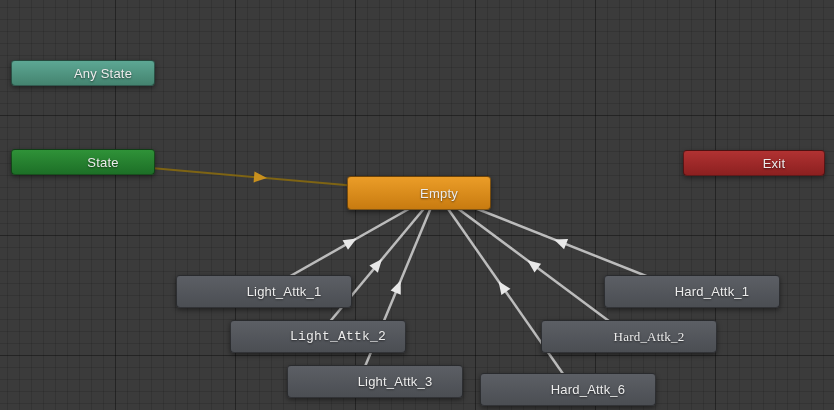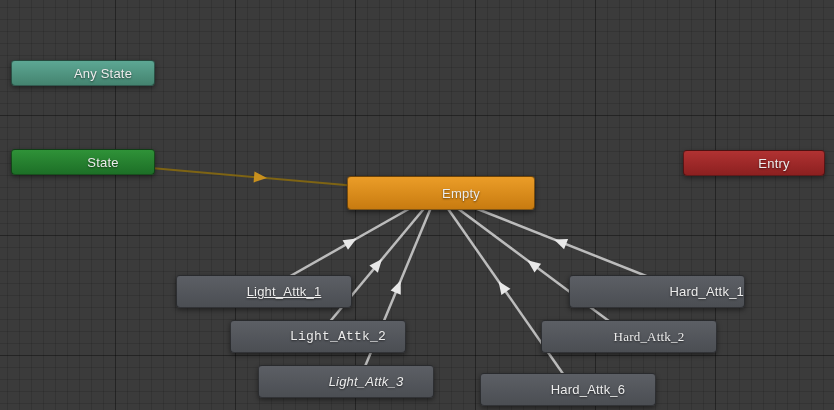--- a/index.html
+++ b/index.html
@@ -69,37 +69,37 @@
       <polygon points="-6,-5.5 7,0 -6,5.5" fill="#e8e8e8" transform="translate(560.5,242) rotate(-158.35874601410552)"></polygon>
     </svg>
   <div id="nodes">
       <div class="node node-any-state" style="left: 11px; top: 60px; width: 144px; height: 26px; background: linear-gradient(rgb(93, 167, 148), rgb(68, 131, 111));">
         <span>Any State</span>
       </div>
       <div class="node node-entry" style="left: 11px; top: 149px; width: 144px; height: 26px; background: linear-gradient(rgb(47, 146, 56), rgb(29, 111, 39));">
         <span>State</span>
       </div>
       <div class="node node-exit" style="left: 683px; top: 150px; width: 142px; height: 26px; background: linear-gradient(rgb(177, 50, 50), rgb(140, 32, 32));">
-        <span>Entry</span>
+        <span>Exit</span>
       </div>
-      <div class="node node-default-state" style="left: 347px; top: 176px; width: 188px; height: 34px; background: linear-gradient(rgb(235, 157, 40), rgb(200, 123, 16)); text-align: center;">
+      <div class="node node-default-state" style="left: 347px; top: 176px; width: 144px; height: 34px; background: linear-gradient(rgb(235, 157, 40), rgb(200, 123, 16)); text-align: center;">
         <span>Empty</span>
       </div>
-      <div class="node node-state" style="left: 176px; top: 275px; width: 176px; height: 33px; background: linear-gradient(rgb(92, 95, 101), rgb(75, 78, 83)); text-decoration: underline;">
+      <div class="node node-state" style="left: 176px; top: 275px; width: 176px; height: 33px; background: linear-gradient(rgb(92, 95, 101), rgb(75, 78, 83));">
         <span>Light_Attk_1</span>
       </div>
       <div class="node node-state" style="left: 230px; top: 320px; width: 176px; height: 33px; background: linear-gradient(rgb(92, 95, 101), rgb(75, 78, 83)); font-family: Liberation Mono, monospace;">
         <span>Light_Attk_2</span>
       </div>
-      <div class="node node-state" style="left: 258px; top: 365px; width: 176px; height: 33px; background: linear-gradient(rgb(92, 95, 101), rgb(75, 78, 83)); font-style: italic;">
+      <div class="node node-state" style="left: 287px; top: 365px; width: 176px; height: 33px; background: linear-gradient(rgb(92, 95, 101), rgb(75, 78, 83));">
         <span>Light_Attk_3</span>
       </div>
       <div class="node node-state" style="left: 480px; top: 373px; width: 176px; height: 33px; background: linear-gradient(rgb(92, 95, 101), rgb(75, 78, 83));">
         <span>Hard_Attk_6</span>
       </div>
       <div class="node node-state" style="left: 541px; top: 320px; width: 176px; height: 33px; background: linear-gradient(rgb(92, 95, 101), rgb(75, 78, 83)); font-family: Liberation Serif, serif;">
         <span>Hard_Attk_2</span>
       </div>
-      <div class="node node-state" style="left: 569px; top: 275px; width: 176px; height: 33px; background: linear-gradient(rgb(92, 95, 101), rgb(75, 78, 83)); justify-content: flex-end;">
+      <div class="node node-state" style="left: 604px; top: 275px; width: 176px; height: 33px; background: linear-gradient(rgb(92, 95, 101), rgb(75, 78, 83));">
         <span>Hard_Attk_1</span>
       </div>
     </div>
 </div>
 
 </body></html>

